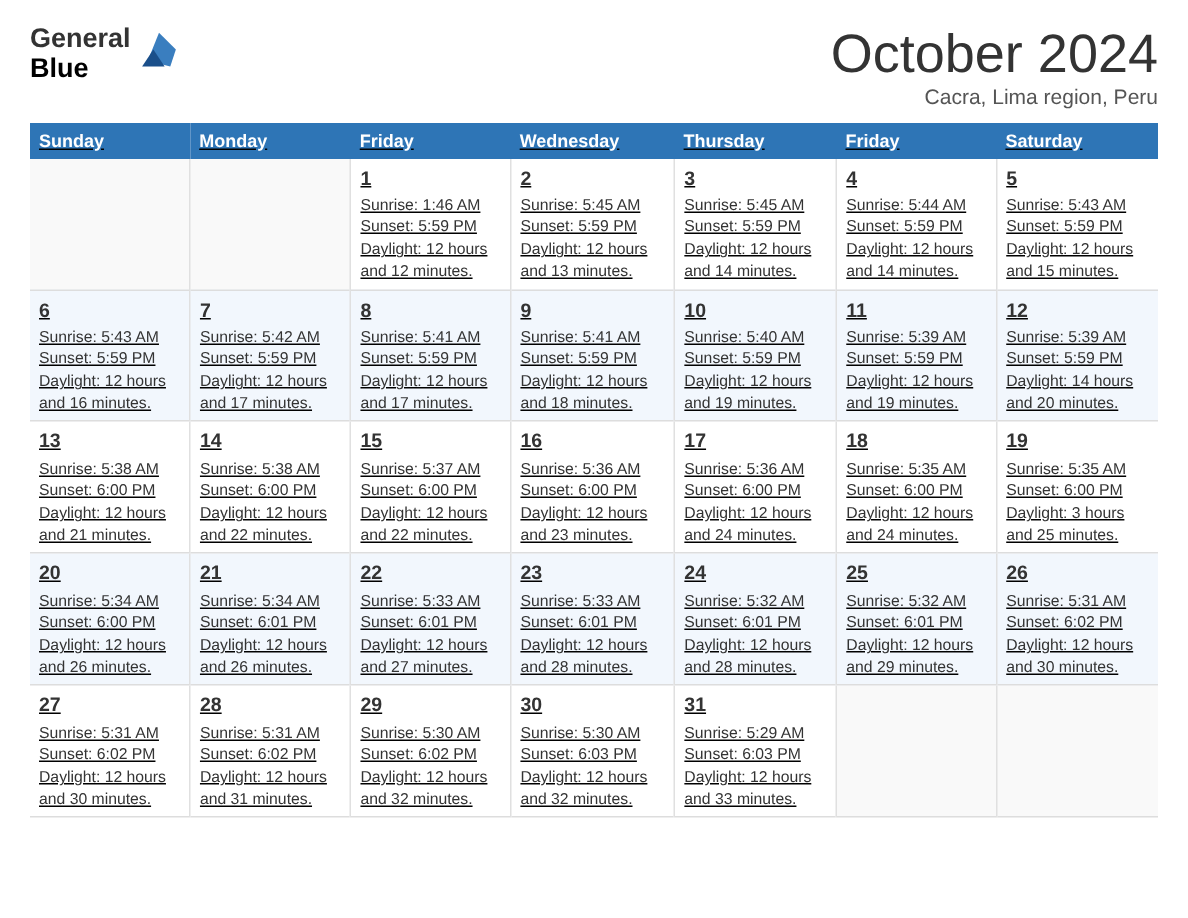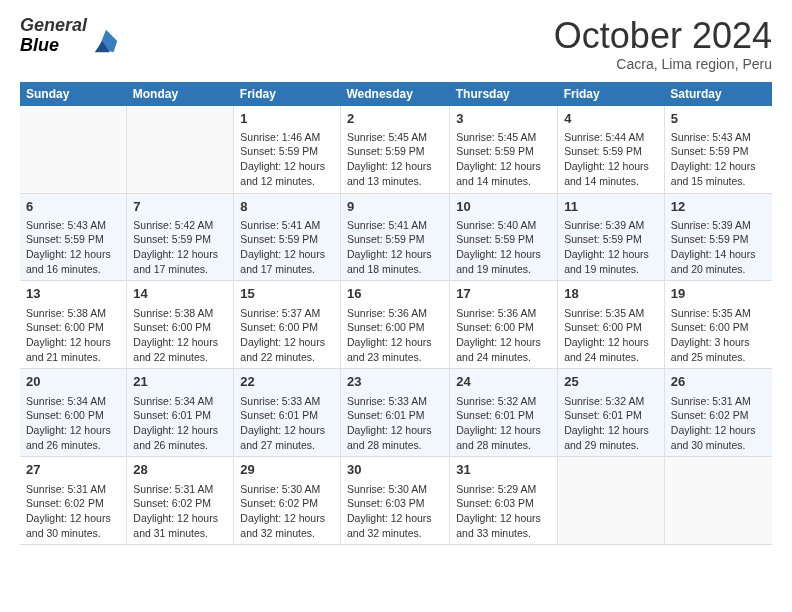--- a/index.html
+++ b/index.html
@@ -17,22 +17,21 @@
       background: #fff;
     }
     .header {
       display: flex;
       justify-content: space-between;
       align-items: flex-start;
       margin-bottom: 10px;
     }
     .logo {
       display: flex;
-      align-items: flex-end;
-      font-style: italic;
+      align-items: flex-start;
     }
     .logo-text {
       display: flex;
       flex-direction: column;
       line-height: 1.1;
     }
     .logo-general {
       font-size: 18px;
       font-weight: bold;
       color: #333;
@@ -58,20 +57,21 @@
       line-height: 1.1;
     }
     .location {
       font-size: 14px;
       color: #555;
     }
     table {
       width: 100%;
       border-collapse: collapse;
       font-size: 11px;
+      text-decoration: underline;
     }
     thead tr th {
       background-color: #2e75b6;
       color: #fff;
       text-align: left;
       padding: 5px 6px;
       font-size: 12px;
       font-weight: bold;
     }
     tbody tr {

